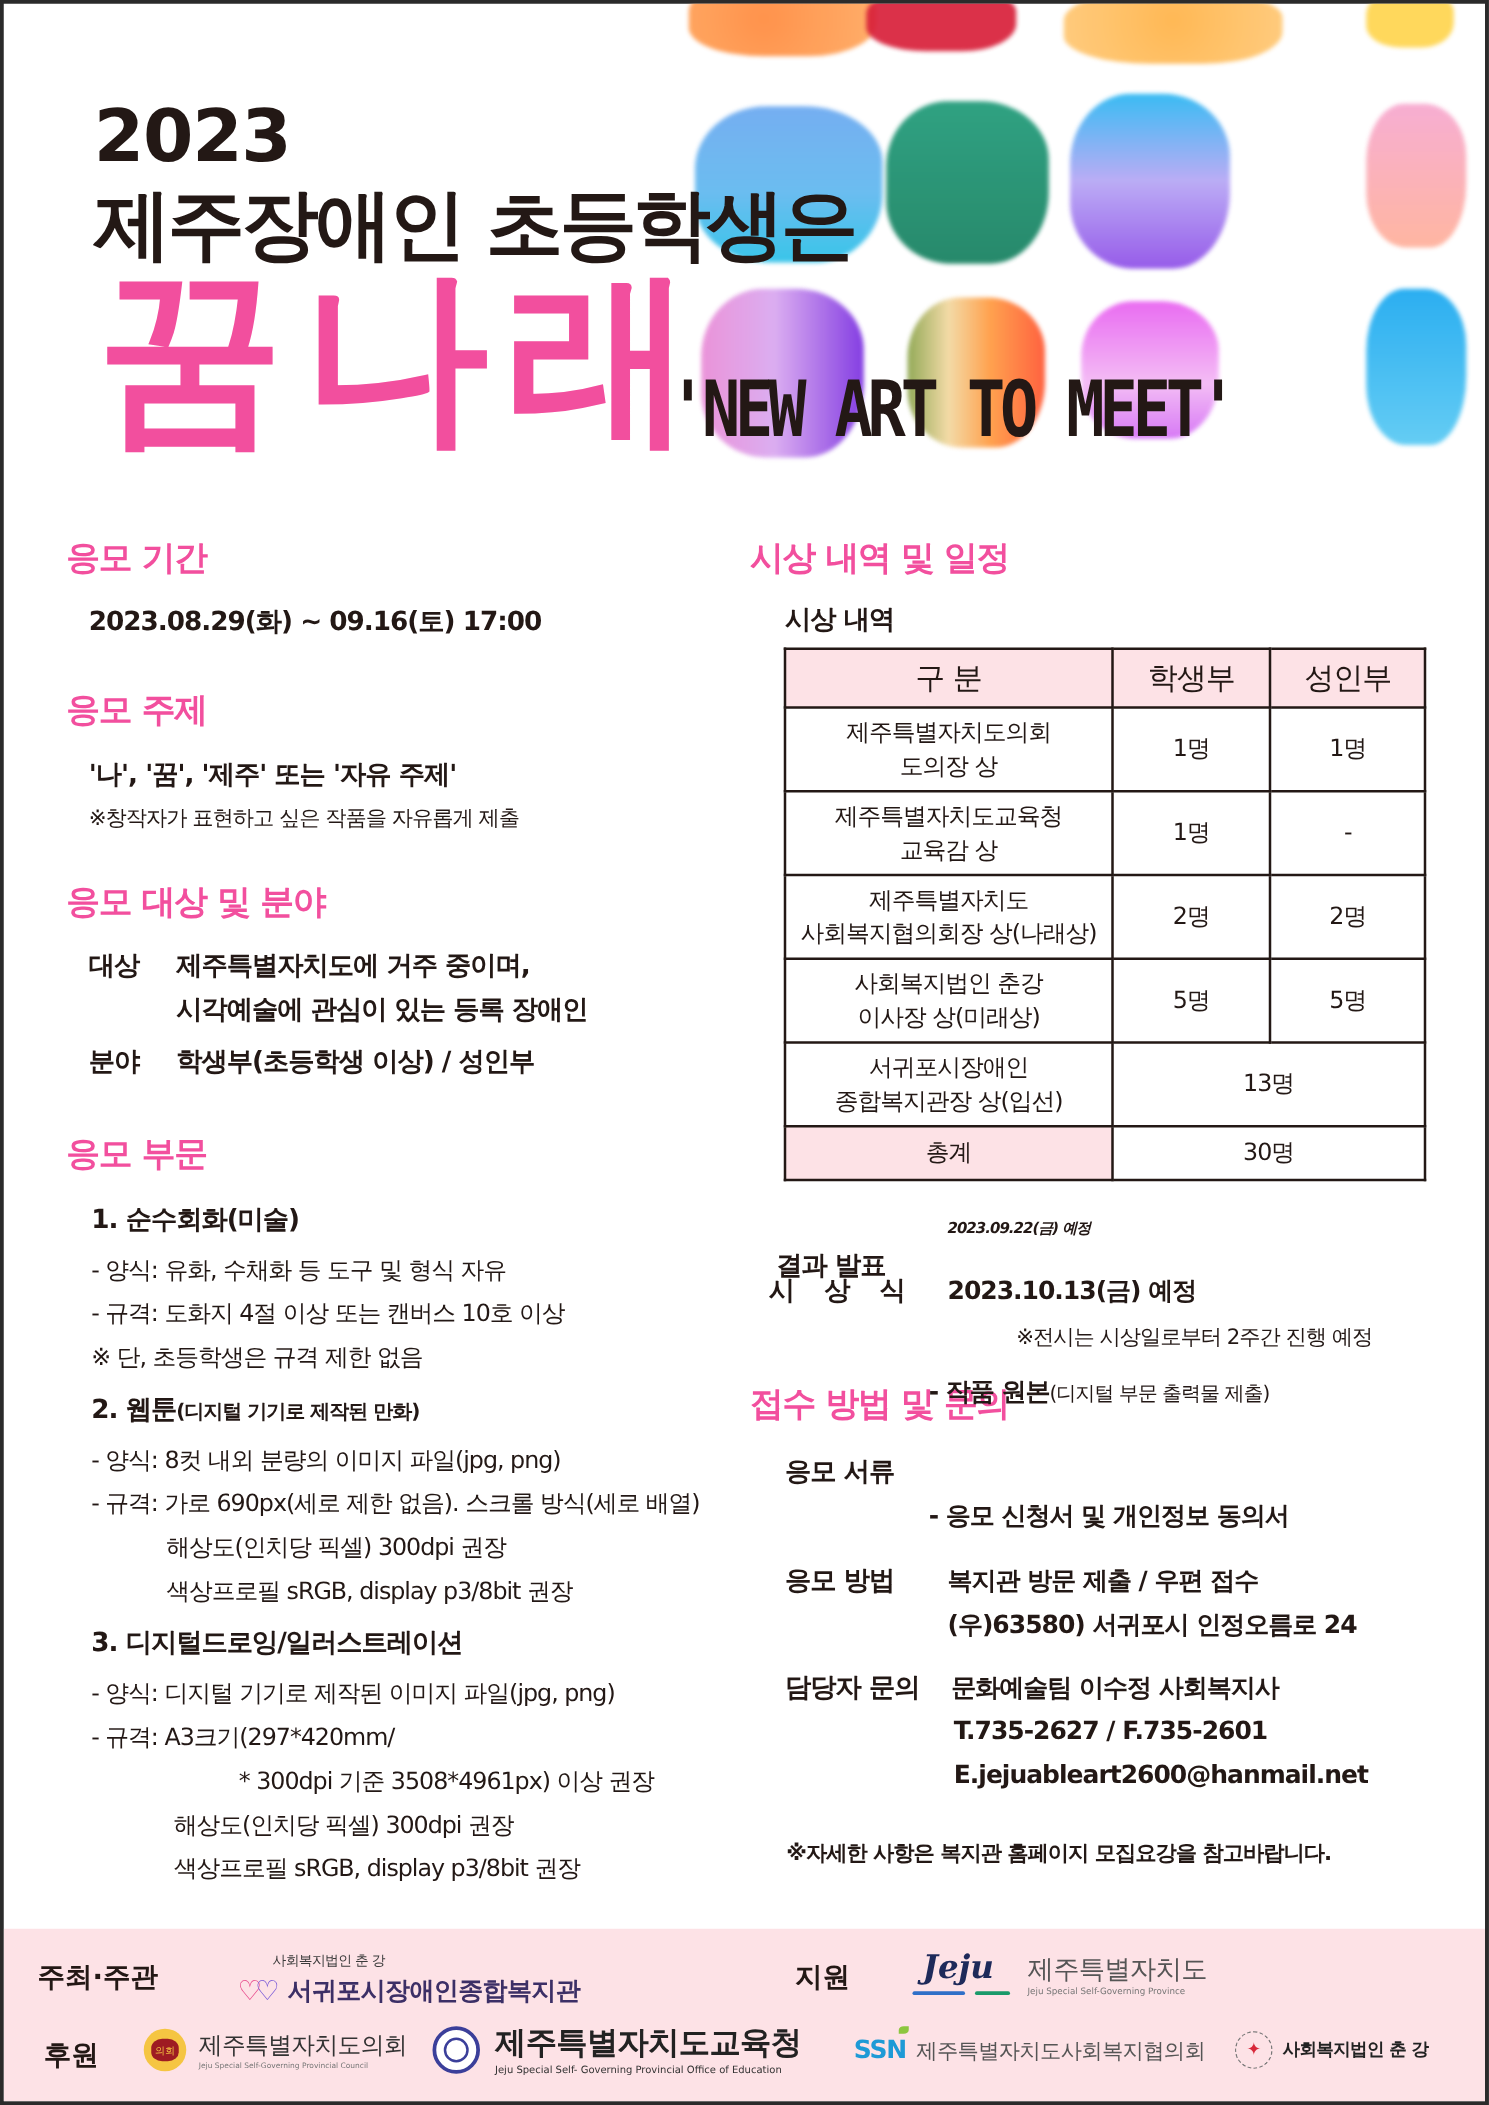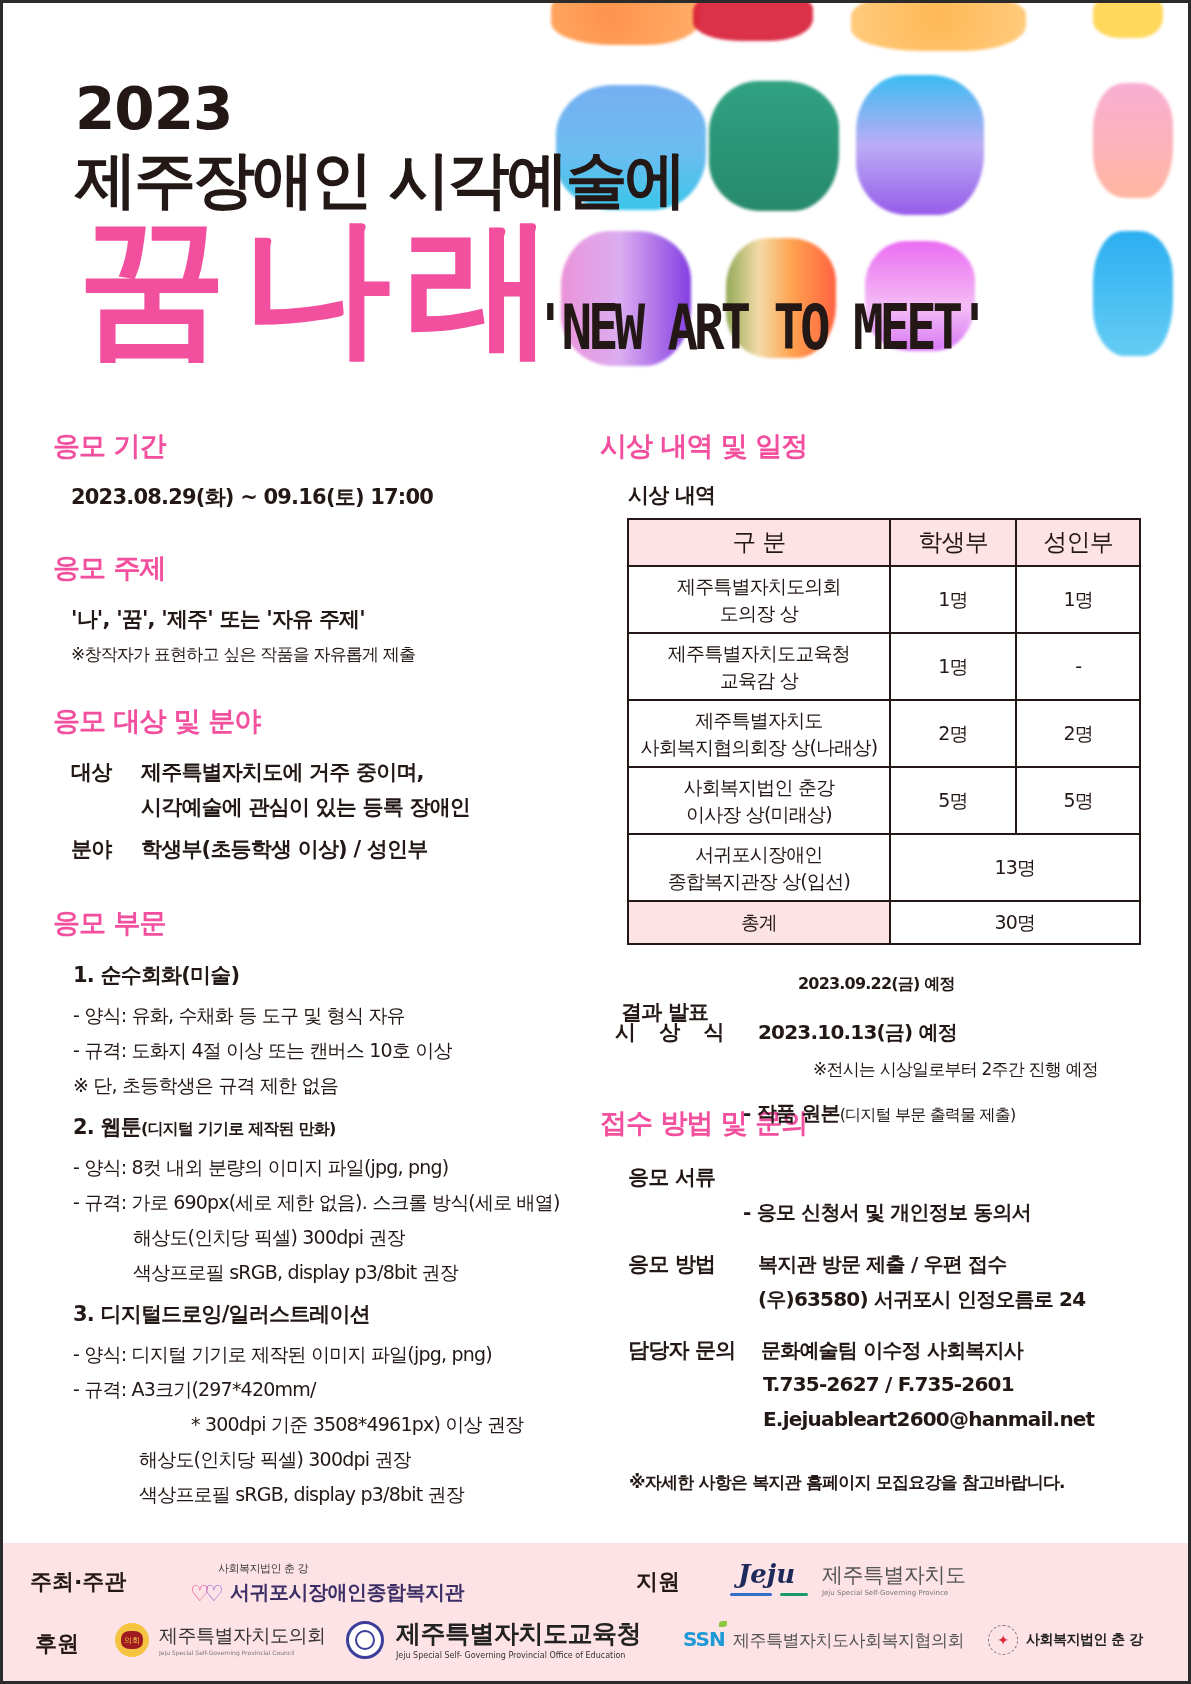--- a/index.html
+++ b/index.html
@@ -50,21 +50,21 @@
     <div class="blob" style="left:706px;top:78px;width:130px;height:130px;background:linear-gradient(180deg,#1f9a78 0%,#15805f 100%);"></div>
     <div class="blob" style="left:853px;top:72px;width:128px;height:140px;background:linear-gradient(180deg,#2ab6f2 0%,#b6a6f5 50%,#8e4ee8 100%);"></div>
     <div class="blob" style="left:1090px;top:80px;width:80px;height:115px;background:linear-gradient(180deg,#f7a8cf,#ffb09a);"></div>
     <div class="blob" style="left:558px;top:228px;width:130px;height:135px;background:linear-gradient(90deg,#e98bd6 0%,#d9a7f0 45%,#7a2ee0 100%);"></div>
     <div class="blob" style="left:723px;top:235px;width:110px;height:120px;background:linear-gradient(90deg,#8aa34a 0%,#f3d8a0 30%,#ff9a40 60%,#ff5530 100%);"></div>
     <div class="blob" style="left:862px;top:238px;width:110px;height:110px;background:linear-gradient(180deg,#e860f0 0%,#f3b8f5 60%,#d46ef5 100%);"></div>
     <div class="blob" style="left:1090px;top:228px;width:80px;height:125px;background:linear-gradient(180deg,#1aa8f0,#58c9f3);"></div>
   </div>
 
   <div class="hdr-year">2023</div>
-  <div class="hdr-title">제주장애인 시각예술에</div>
+  <div class="hdr-title">제주장애인 초등학생은</div>
   <div class="hdr-main">꿈나래</div>
   <div class="hdr-sub">'NEW ART TO MEET'</div>
 
   <div class="sec-title" style="left:50px;top:425px;">응모 기간</div>
   <div class="txt" style="left:68px;top:480px;">2023.08.29(화) ~ 09.16(토) 17:00</div>
 
   <div class="sec-title" style="left:50px;top:547px;">응모 주제</div>
   <div class="txt" style="left:68px;top:602px;">'나', '꿈', '제주' 또는 '자유 주제'</div>
   <div class="txt-n" style="left:68px;top:640px;font-size:17px;">※창작자가 표현하고 싶은 작품을 자유롭게 제출</div>
 
@@ -132,21 +132,21 @@
       <td colspan="2">13명</td>
     </tr>
     <tr>
       <td class="pink" style="height:43px;">총계</td>
       <td colspan="2">30명</td>
     </tr>
   </tbody>
     </table>
 
   <div class="txt" style="left:618px;top:970px;margin-top:25px;">결과 발표</div>
-  <div class="txt-b" style="left:795px;top:971px;font-weight:bold;font-size:16px;">2023.09.22(금) 예정</div>
+  <div class="txt-b" style="left:755px;top:971px;font-weight:bold;font-size:12px;font-style:italic;">2023.09.22(금) 예정</div>
   <div class="txt" style="left:612px;top:1015px;letter-spacing:8px;">시 상 식</div>
   <div class="txt-b" style="left:755px;top:1016px;font-size:20px;">2023.10.13(금) 예정</div>
   <div class="txt-n" style="left:810px;top:1055px;font-size:17px;">※전시는 시상일로부터 2주간 진행 예정</div>
 
   <div class="sec-title" style="left:597px;top:1102px;">접수 방법 및 문의</div>
 
   <div class="txt" style="left:625px;top:1160px;">응모 서류</div>
   <div class="txt-b" style="left:740px;top:1097px;font-size:20px;">
     <span>- 작품 원본</span><span class="small">(디지털 부문 출력물 제출)</span>
   </div>

